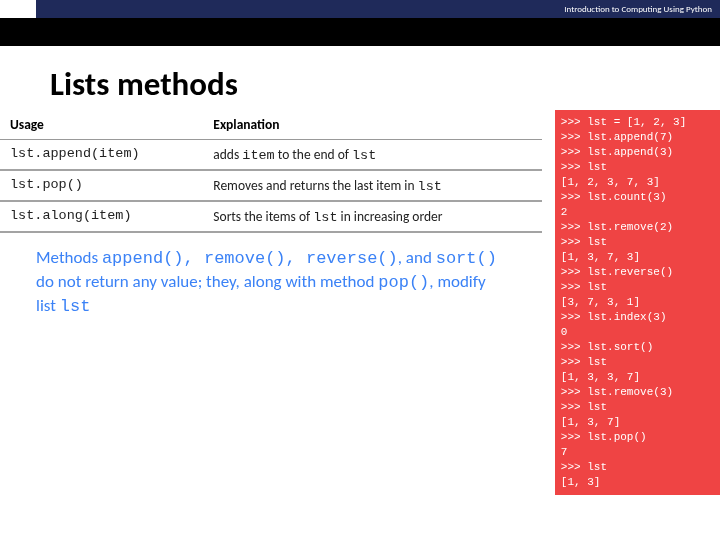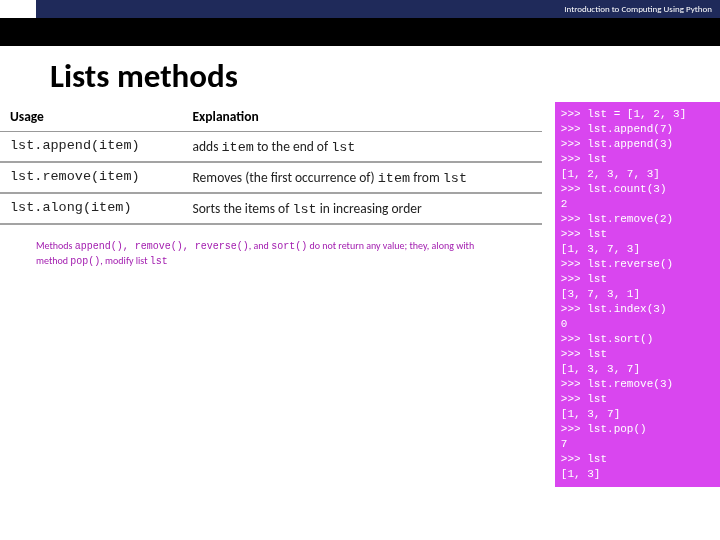--- a/index.html
+++ b/index.html
@@ -1,29 +1,29 @@
 <!DOCTYPE html>
 <html><head>
 <meta charset="utf-8">
 <style>
   * { margin: 0; padding: 0; box-sizing: border-box; }
   html, body { width: 720px; height: 540px; overflow: hidden; font-family: Calibri, Arial, sans-serif; }
   body { background: #fff; }
   .topbar { background: #1f2a5a; color: #fff; height: 18px; line-height: 18px; font-size: 9px; text-align: right; padding-right: 8px; font-weight: 500; margin-left: 36px; }
   .blackband { background: #000; height: 28px; }
-  .title { font-size: 33px; font-weight: 700; color: #000; padding: 10px 0 6px 50px; }
+  .title { font-size: 33px; font-weight: 700; color: #000; padding: 10px 0 6px 50px; margin-top: 8px; }
   .main { display: flex; gap: 13px; }
   .left { width: 552px; }
-  .right { width: 168px; background: #d946ef; color: #fff; padding: 5px 6px; font-family: "Courier New", monospace; font-size: 11px; line-height: 15px; white-space: pre; }
+  .right { width: 168px; background: #ef4444; color: #fff; padding: 5px 6px; font-family: "Courier New", monospace; font-size: 11px; line-height: 15px; white-space: pre; }
   table { border-collapse: collapse; width: 100%; font-size: 13.5px; }
   th { background: #fff; text-align: left; font-weight: 700; color: #000; padding: 6px 10px; border-bottom: 1px solid #999; }
   td { padding: 6px 10px; vertical-align: top; border-bottom: 2px solid #a3a3a3; background: #fff; color: #222; }
   td.usage, .mono { font-family: "Courier New", monospace; }
   .exp .mono { font-family: "Courier New", monospace; }
-  .note { padding: 14px 36px 0 36px; font-size: 10px; color: #a21caf; line-height: 1.35; }
+  .note { padding: 14px 36px 0 36px; font-size: 17px; color: #3b82f6; line-height: 1.35; }
   .note .mono { font-family: "Courier New", monospace; }
 </style>
 </head>
 <body>
 
 <div class="topbar">
   <span>Introduction to Computing Using Python</span>
 </div>
 <div class="blackband"></div>
 <div class="title">Lists methods</div>
@@ -36,22 +36,22 @@
           <th>Usage</th>
           <th>Explanation</th>
         </tr>
       </thead>
       <tbody id="tbody">
           <tr>
             <td class="usage">lst.append(item)</td>
             <td class="exp"><span>adds </span><span class="mono">item</span><span> to the end of </span><span class="mono">lst</span><span></span></td>
           </tr>
           <tr>
-            <td class="usage">lst.remove(item)</td>
-            <td class="exp"><span>Removes (the first occurrence of) </span><span class="mono">item</span><span> from </span><span class="mono">lst</span><span></span></td>
+            <td class="usage">lst.pop()</td>
+            <td class="exp"><span>Removes and returns the last item in </span><span class="mono">lst</span><span></span><span class="mono"></span><span></span></td>
           </tr>
           <tr>
             <td class="usage">lst.along(item)</td>
             <td class="exp"><span>Sorts the items of </span><span class="mono">lst</span><span> in increasing order</span><span class="mono"></span><span></span></td>
           </tr>
         </tbody>
     </table>
     <div class="note">
       <span>Methods </span><span class="mono">append(), remove(), reverse()</span><span>, and </span><span class="mono">sort()</span><span> do not return any value; they, along with method </span><span class="mono">pop()</span><span>, modify list </span><span class="mono">lst</span>
     </div>

